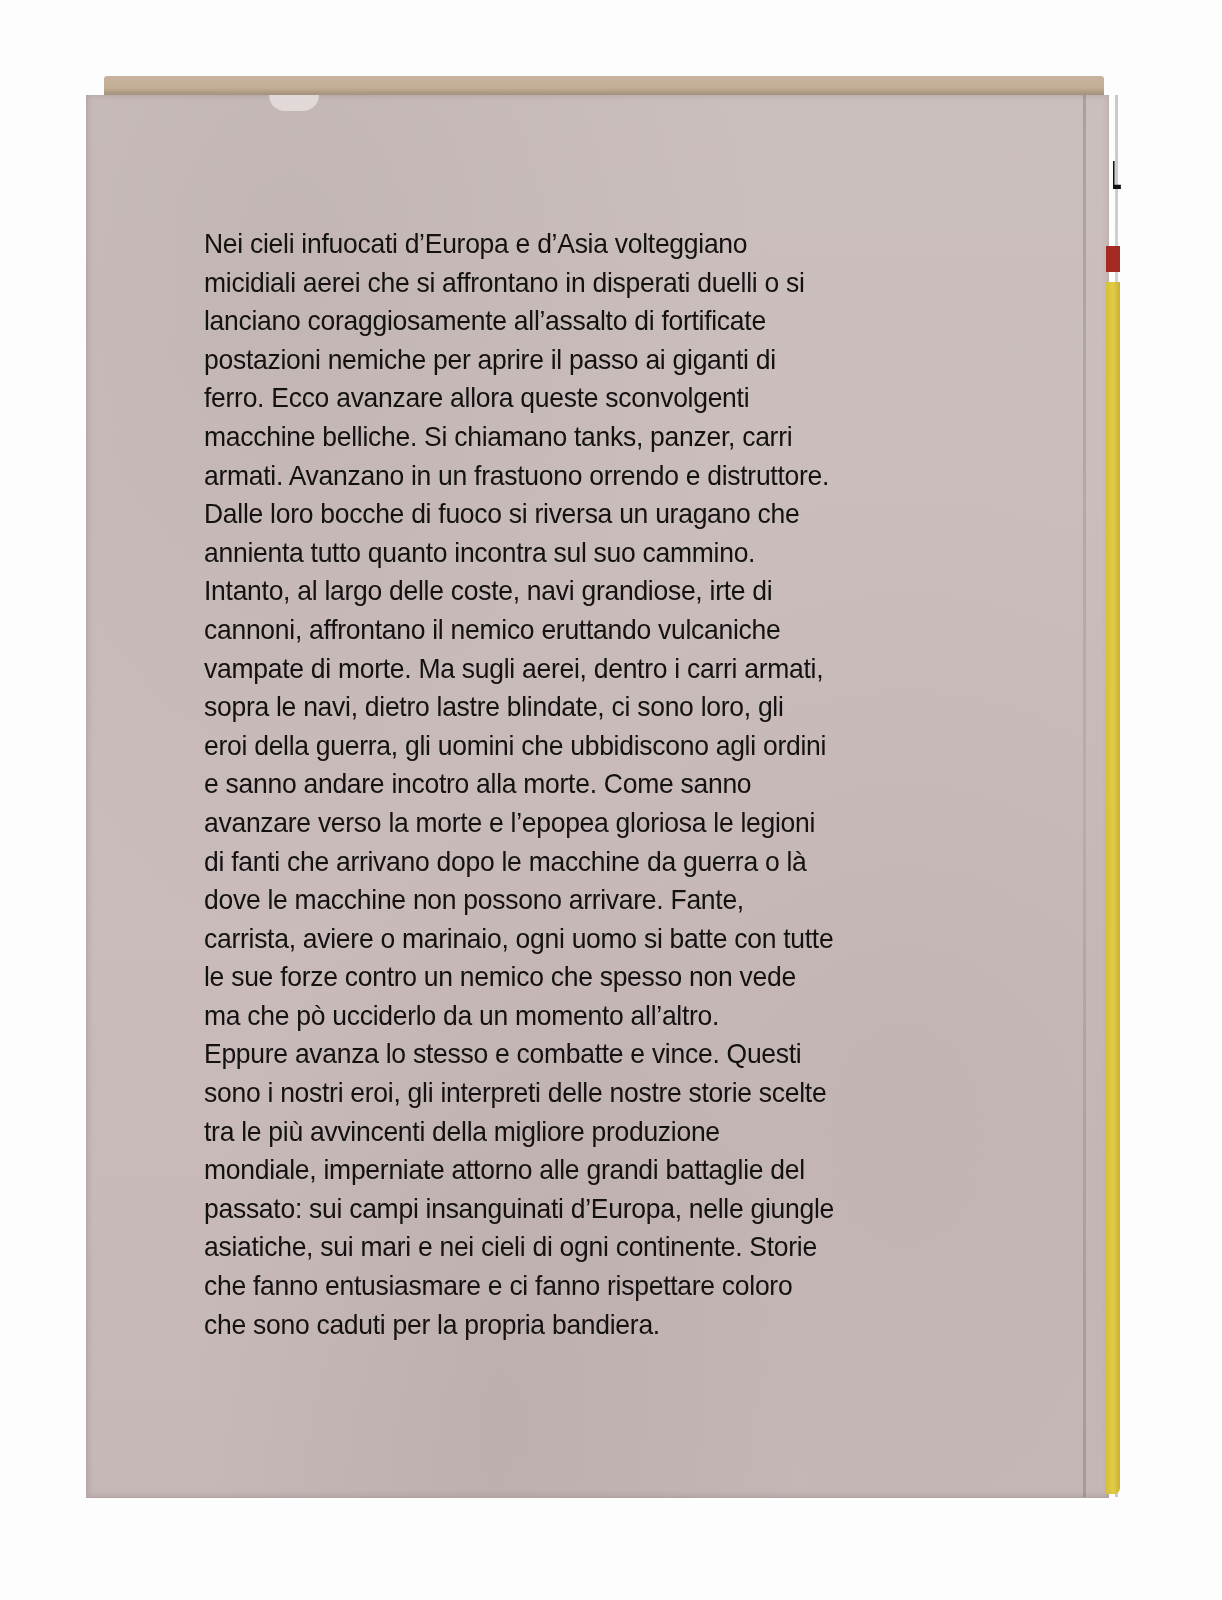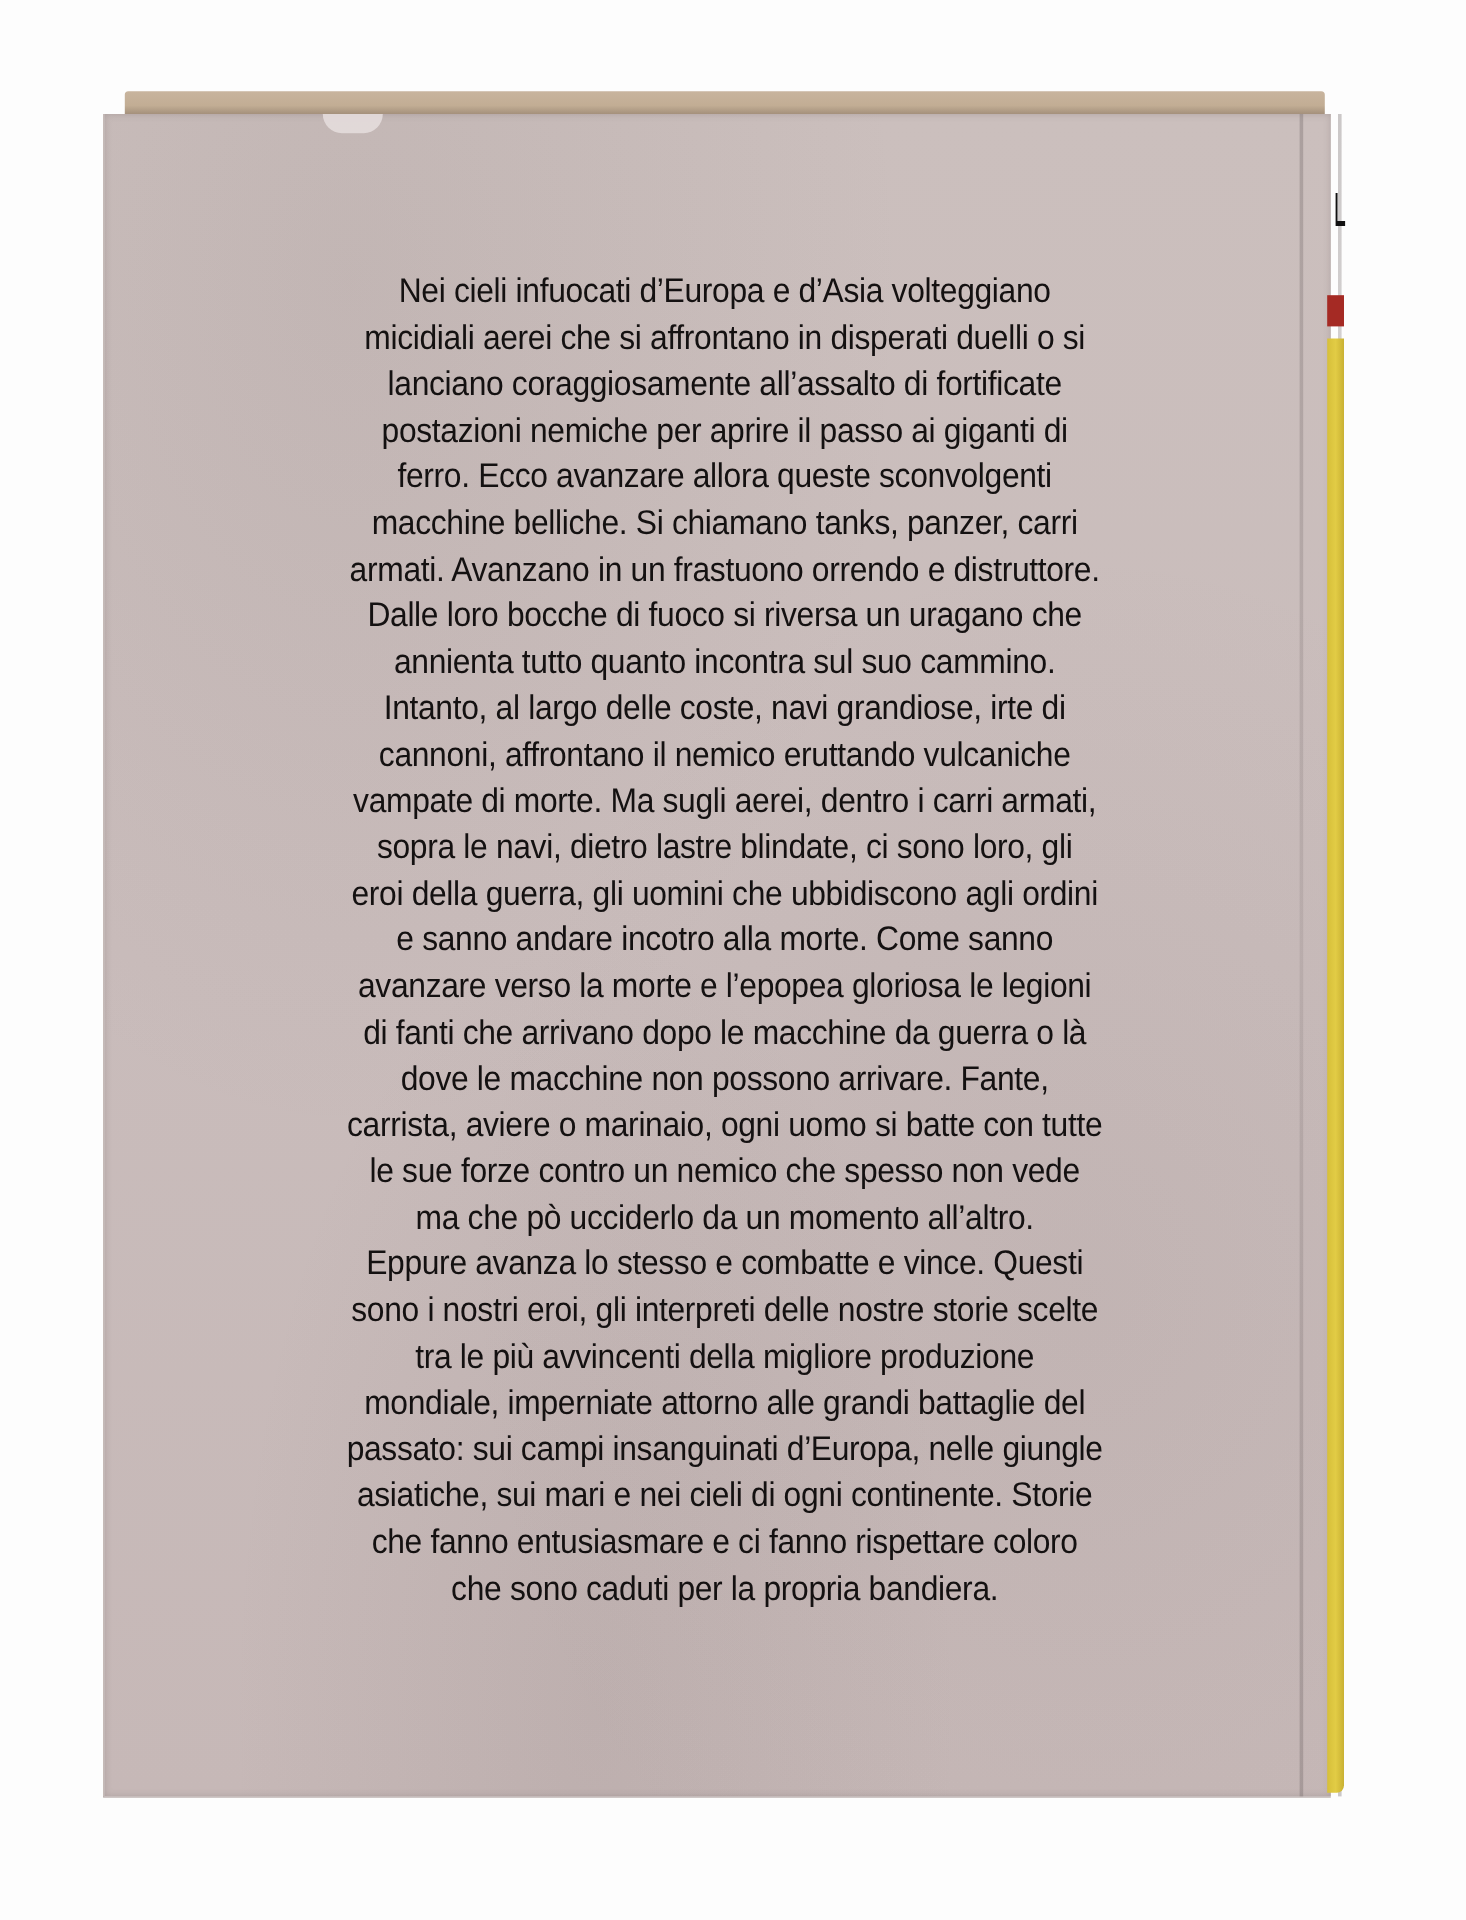--- a/index.html
+++ b/index.html
@@ -12,21 +12,20 @@
       height: 1600px;
       position: relative;
       overflow: hidden;
       font-family: "Liberation Sans", sans-serif;
     }
     .scan {
       position: absolute;
       left: 0; top: 0;
       width: 1222px; height: 1600px;
       background: #fdfdfd;
-      text-align: center;
     }
     
     .top-edge {
       position: absolute;
       left: 104px;
       top: 76px;
       width: 1000px;
       height: 20px;
       background: linear-gradient(180deg, #c8b49e 0%, #c2ad94 60%, #a08c78 100%);
       border-radius: 3px 3px 0 0;

